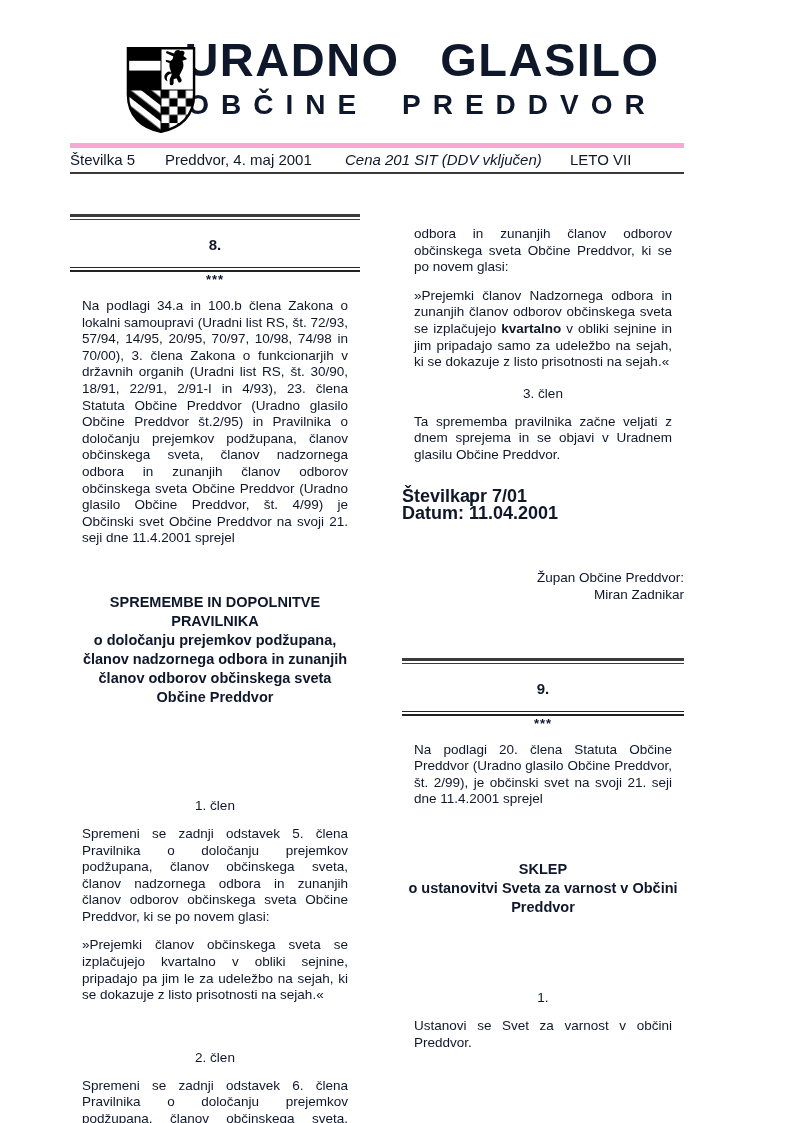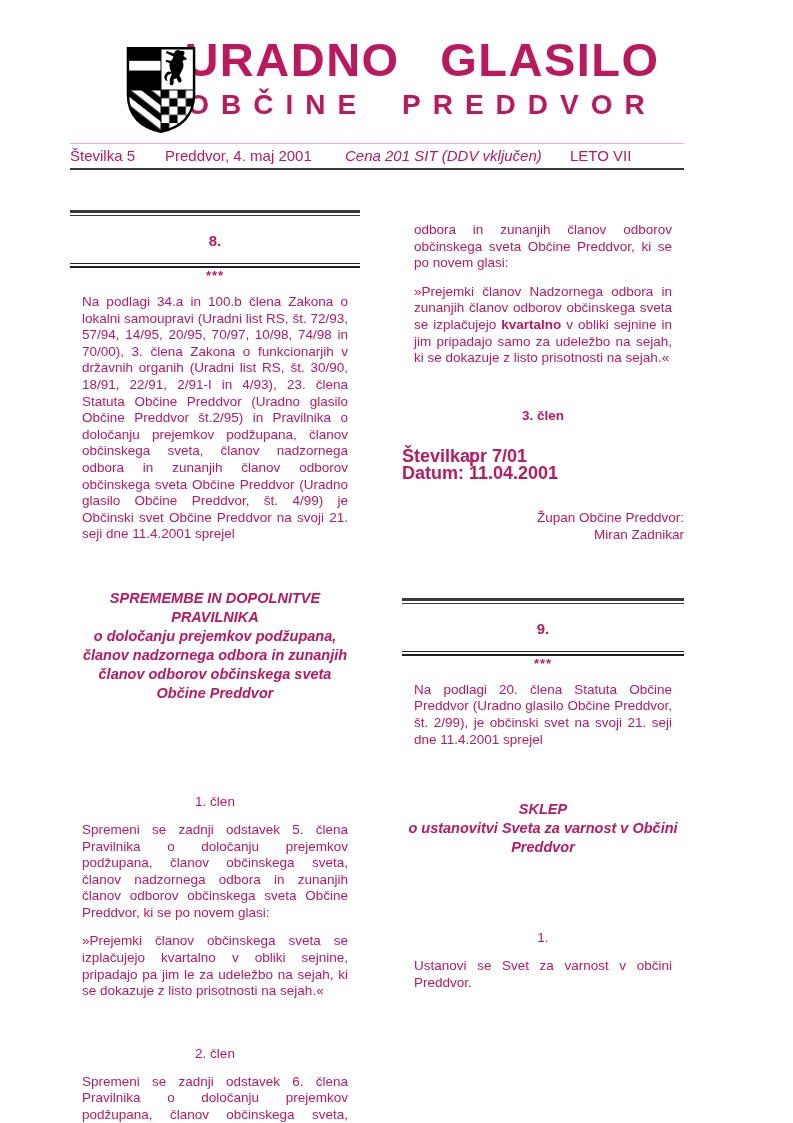--- a/index.html
+++ b/index.html
@@ -1,21 +1,21 @@
 <!DOCTYPE html>
 <html><head>
 <meta charset="utf-8">
 <style>
   html,body{margin:0;padding:0;background:#e8e8e8;}
   .page{
     position:relative;
     width:793px;height:1123px;
     background:#ffffff;
     font-family:"Liberation Sans","DejaVu Sans",sans-serif;
-    color:#be185d;
+    color:#0f172a;
     overflow:hidden;
     margin:0 auto;
   }
   .content{position:absolute;left:70px;top:34px;width:614px;}
 
   
   .masthead{position:relative;height:100px;}
   .coat{position:absolute;left:56px;top:12px;}
   .titles{padding-left:90px;text-align:center;}
   .title1{
@@ -23,21 +23,21 @@
     line-height:52px;white-space:nowrap;
   }
   .title2{
     font-size:28px;font-weight:bold;letter-spacing:12px;word-spacing:14px;
     line-height:34px;white-space:nowrap;margin-top:2px;
   }
 
   
   .meta-bar{
     margin-top:9px;
-    border-top:1px solid #f9a8d4;
+    border-top:5px solid #f9a8d4;
     border-bottom:2.5px solid #3a3a3a;
     padding:3px 0 4px 0;
     display:flex;align-items:baseline;
     font-size:15px;
   }
   .meta-bar .m1{width:95px;}
   .meta-bar .m2{width:180px;}
   .meta-bar .m3{width:225px;font-style:italic;}
   .meta-bar .m4{flex:1;}
 
@@ -52,29 +52,29 @@
   .sec-num{font-size:15px;font-weight:bold;text-align:center;margin:16px 0 13px 0;line-height:18px;}
   .stars{font-size:13px;font-weight:bold;text-align:center;line-height:12px;margin:2px 0 6px 0;letter-spacing:1px;}
 
   p.body{
     margin:12px;font-size:13.5px;line-height:16.6px;
     text-align:justify;text-justify:inter-word;
   }
   .art-head{font-size:13.5px;line-height:17px;text-align:center;}
   .mt70{margin-top:90px;}
   .mt45{margin-top:45px;}
-  .mt30{margin-top:40px;font-weight:bold;}
-
-  .act-title{margin-top:46px;font-size:14.5px;font-weight:bold;text-align:center;line-height:19px;font-style:italic;}
+  .mt30{margin-top:14px;}
+
+  .act-title{margin-top:46px;font-size:14.5px;font-weight:bold;text-align:center;line-height:19px;}
   .sklep-title{margin-top:52px;}
 
   .docmeta{margin-top:24px;font-size:18px;line-height:17.5px;font-weight:bold;}
   .docmeta .lbl{display:inline-block;width:62px;}
 
-  .signature{margin-top:26px;text-align:right;font-size:13.5px;line-height:17.5px;}
+  .signature{margin-top:46px;text-align:right;font-size:13.5px;line-height:17.5px;}
 
   .pt1{margin-top:72px;}
 </style>
 </head>
 <body>
 
 <div class="page">
   <div class="content">
 
     <div class="masthead">
@@ -153,20 +153,21 @@
 
         <div class="art-head mt45">2. člen</div>
         <p class="body">Spremeni se zadnji odstavek 6. člena Pravilnika o določanju prejemkov podžupana, članov občinskega sveta, članov nadzornega</p>
       </div>
 
       <div class="col-right">
         <p class="body">odbora in zunanjih članov odborov občinskega sveta Občine Preddvor, ki se po novem glasi:</p>
         <p class="body"><span>»Prejemki članov Nadzornega odbora in zunanjih članov odborov občinskega sveta se izplačujejo </span><b>kvartalno</b><span> v obliki sejnine in jim pripadajo samo za udeležbo na sejah, ki se dokazuje z listo prisotnosti na sejah.«</span></p>
 
         <div class="art-head mt30">3. člen</div>
+        <p class="body">Ta sprememba pravilnika začne veljati z dnem sprejema in se objavi v Uradnem glasilu Občine Preddvor.</p>
 
         <div class="docmeta">
           <div>
             <span class="lbl">Številka:</span>
             <span>pr 7/01</span>
           </div>
           <div>
             <span class="lbl">Datum:</span>
             <span>11.04.2001</span>
           </div>

